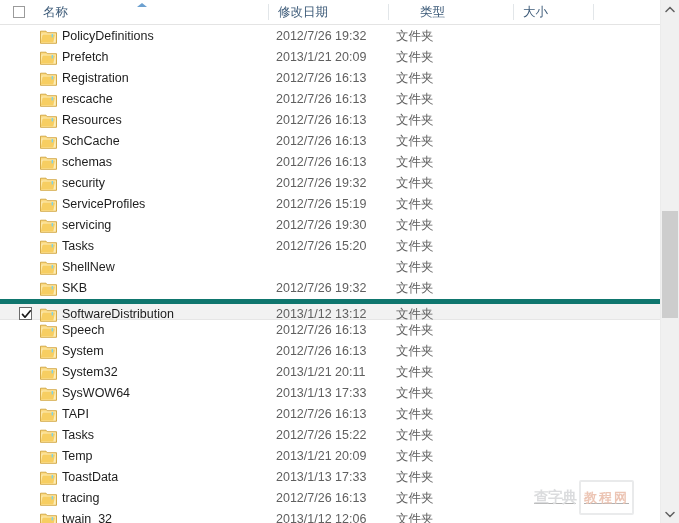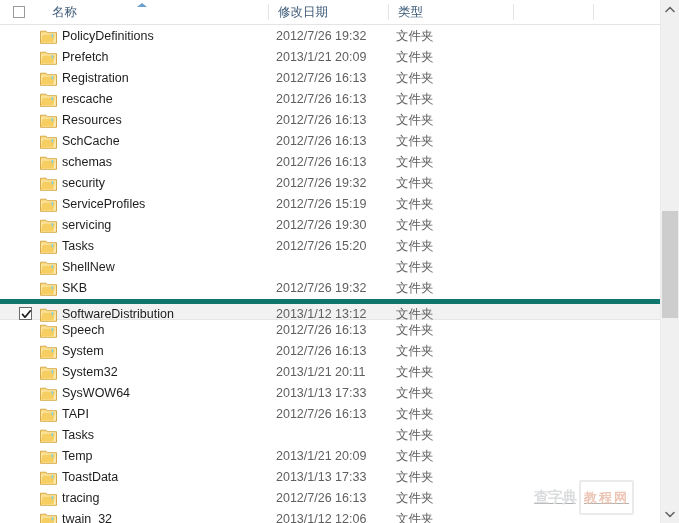--- a/index.html
+++ b/index.html
@@ -245,35 +245,38 @@
 <body>
 
 <div id="explorer">
 
   <div class="col-header">
 
     <div class="hdr-check"></div>
 
     <div class="sort-arrow"></div>
 
-    <div class="hdr-cell" style="left:44px; width:230px;">
+    <div class="hdr-cell" style="left:35px; width:230px;">
       <span>名称</span>
     </div>
     <div class="hdr-divider" style="left:268px;"></div>
 
     <div class="hdr-cell" style="left:270px; width:116px;">
       <span>修改日期</span>
     </div>
     <div class="hdr-divider" style="left:388px;"></div>
 
-    <div class="hdr-cell" style="left:390px; width:122px;">
+    <div class="hdr-cell" style="left:412px; width:122px;">
       <span>类型</span>
     </div>
     <div class="hdr-divider" style="left:513px;"></div>
 
+    <div class="hdr-cell" style="left:515px; width:76px;">
+      <span>大小</span>
+    </div>
     <div class="hdr-divider" style="left:593px;"></div>
   </div>
 
   <div id="rows">
       <div class="row">
         <div class="folder-icon"><svg viewBox="0 0 17 15" width="17" height="15">
             <path d="M0.5 2.2 L6 2.2 L7.3 3.7 L16.5 3.7 L16.5 14.3 L0.5 14.3 Z" fill="#fbd981" stroke="#c99a2e" stroke-width="0.8"></path>
             <path d="M1.3 4.6 L15.7 4.6 L15.7 13.6 L1.3 13.6 Z" fill="#fcedb9"></path>
             <path d="M2.6 5.4 L15.0 5.4 L13.3 13.4 L0.9 13.4 Z" fill="#f7ce62" stroke="#ceа04a" stroke-width="0.5"></path>
             <rect x="11.6" y="5.0" width="1.5" height="3.4" fill="#7fd3e8"></rect>
@@ -504,20 +507,21 @@
         <div class="cell-size"></div>
       </div>
       <div class="row">
         <div class="folder-icon"><svg viewBox="0 0 17 15" width="17" height="15">
             <path d="M0.5 2.2 L6 2.2 L7.3 3.7 L16.5 3.7 L16.5 14.3 L0.5 14.3 Z" fill="#fbd981" stroke="#c99a2e" stroke-width="0.8"></path>
             <path d="M1.3 4.6 L15.7 4.6 L15.7 13.6 L1.3 13.6 Z" fill="#fcedb9"></path>
             <path d="M2.6 5.4 L15.0 5.4 L13.3 13.4 L0.9 13.4 Z" fill="#f7ce62" stroke="#ceа04a" stroke-width="0.5"></path>
             <rect x="11.6" y="5.0" width="1.5" height="3.4" fill="#7fd3e8"></rect>
           </svg></div>
         <div class="cell-name">Tasks</div>
+        <div class="cell-date">2012/7/26 15:22</div>
         <div class="cell-type">文件夹</div>
         <div class="cell-size"></div>
       </div>
       <div class="row">
         <div class="folder-icon"><svg viewBox="0 0 17 15" width="17" height="15">
             <path d="M0.5 2.2 L6 2.2 L7.3 3.7 L16.5 3.7 L16.5 14.3 L0.5 14.3 Z" fill="#fbd981" stroke="#c99a2e" stroke-width="0.8"></path>
             <path d="M1.3 4.6 L15.7 4.6 L15.7 13.6 L1.3 13.6 Z" fill="#fcedb9"></path>
             <path d="M2.6 5.4 L15.0 5.4 L13.3 13.4 L0.9 13.4 Z" fill="#f7ce62" stroke="#ceа04a" stroke-width="0.5"></path>
             <rect x="11.6" y="5.0" width="1.5" height="3.4" fill="#7fd3e8"></rect>
           </svg></div>

